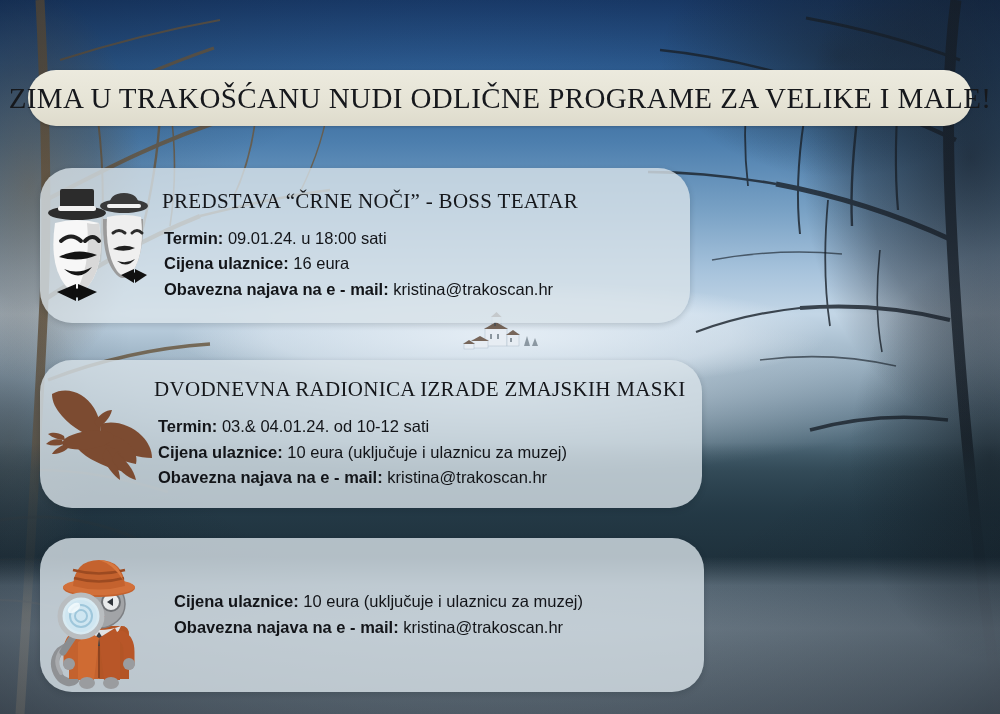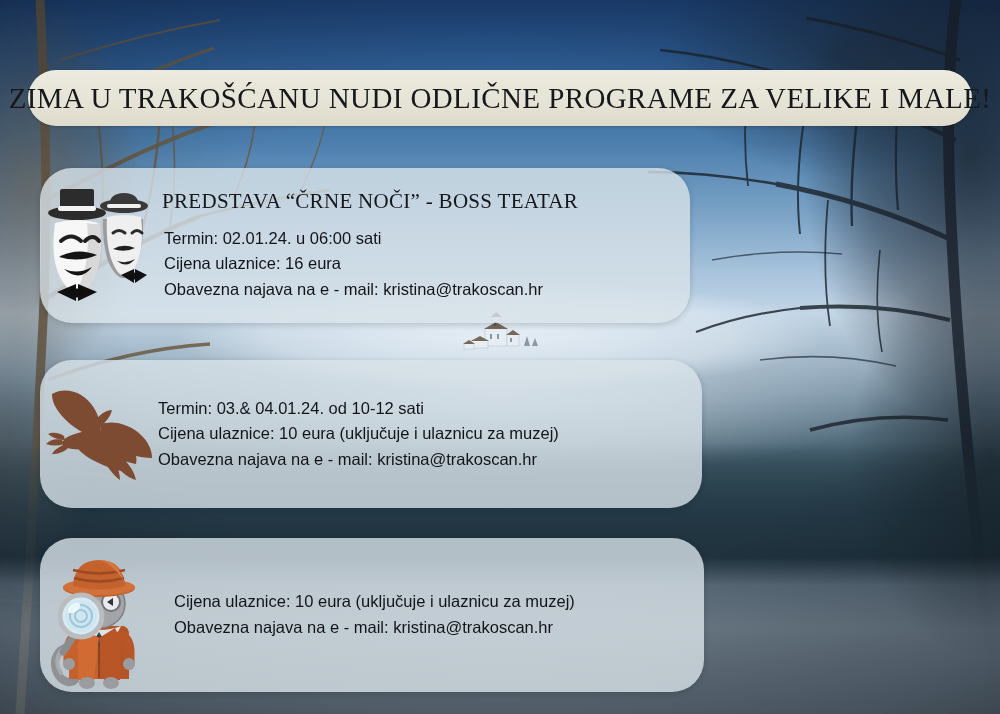--- a/index.html
+++ b/index.html
@@ -140,21 +140,21 @@
   .card-line {
     font-family: "Liberation Sans", sans-serif;
     font-size: 16.5px;
     color: #131519;
     line-height: 1.55;
     white-space: nowrap;
   }
   #card-0 .card-lines { margin-left: 6px; }
   #card-1 .card-lines { margin-left: 0px; }
   #card-2 .card-lines { margin-left: 16px; }
-  .card-line b { font-weight: normal; }
+  .card-line b { font-weight: bold; }
   .card-line span { font-weight: normal; }
 
   
   .icon-svg { display: block; }
   #icon-masks { width: 104px; height: 112px; margin-top: -2px; }
   #icon-dragon { width: 112px; height: 112px; margin-left: 2px; }
   #icon-cat { width: 100px; height: 150px; margin-top: 4px; }
 </style>
 </head>
 <body>
@@ -285,21 +285,21 @@
             <circle cx="30" cy="104" r="4.5"></circle>
           </g>
         </g>
       </svg>
     </div>
     <div class="card-body">
       <div class="card-heading">PREDSTAVA “ČRNE NOČI” - BOSS TEATAR</div>
       <div class="card-lines">
         <div class="card-line">
           <b>Termin:</b>
-          <span>02.01.24. u 06:00 sati</span>
+          <span>09.01.24. u 18:00 sati</span>
         </div>
         <div class="card-line">
           <b>Cijena ulaznice:</b>
           <span>16 eura</span>
         </div>
         <div class="card-line">
           <b>Obavezna najava na e - mail:</b>
           <span>kristina@trakoscan.hr</span>
         </div>
       </div>
@@ -318,20 +318,21 @@
           <path d="M18 62 C12 60 6 62 2 66 C8 68 14 68 20 66 Z"></path>
           <path d="M20 58 C14 54 8 54 4 56 C9 60 15 62 21 62 Z"></path>
           <path d="M22 66 C16 68 10 72 8 76 C14 76 20 74 24 70 Z"></path>
           <path d="M62 70 C70 80 76 92 76 102 C70 98 62 88 58 78 Z"></path>
           <path d="M72 74 C82 82 90 92 92 102 C84 100 74 92 68 82 Z"></path>
           <path d="M50 44 C56 36 62 32 68 32 C66 40 60 46 54 50 Z"></path>
         </g>
       </svg>
     </div>
     <div class="card-body">
+      <div class="card-heading">DVODNEVNA RADIONICA IZRADE ZMAJSKIH MASKI</div>
       <div class="card-lines">
         <div class="card-line">
           <b>Termin:</b>
           <span>03.&amp; 04.01.24. od 10-12 sati</span>
         </div>
         <div class="card-line">
           <b>Cijena ulaznice:</b>
           <span>10 eura (uključuje i ulaznicu za muzej)</span>
         </div>
         <div class="card-line">

